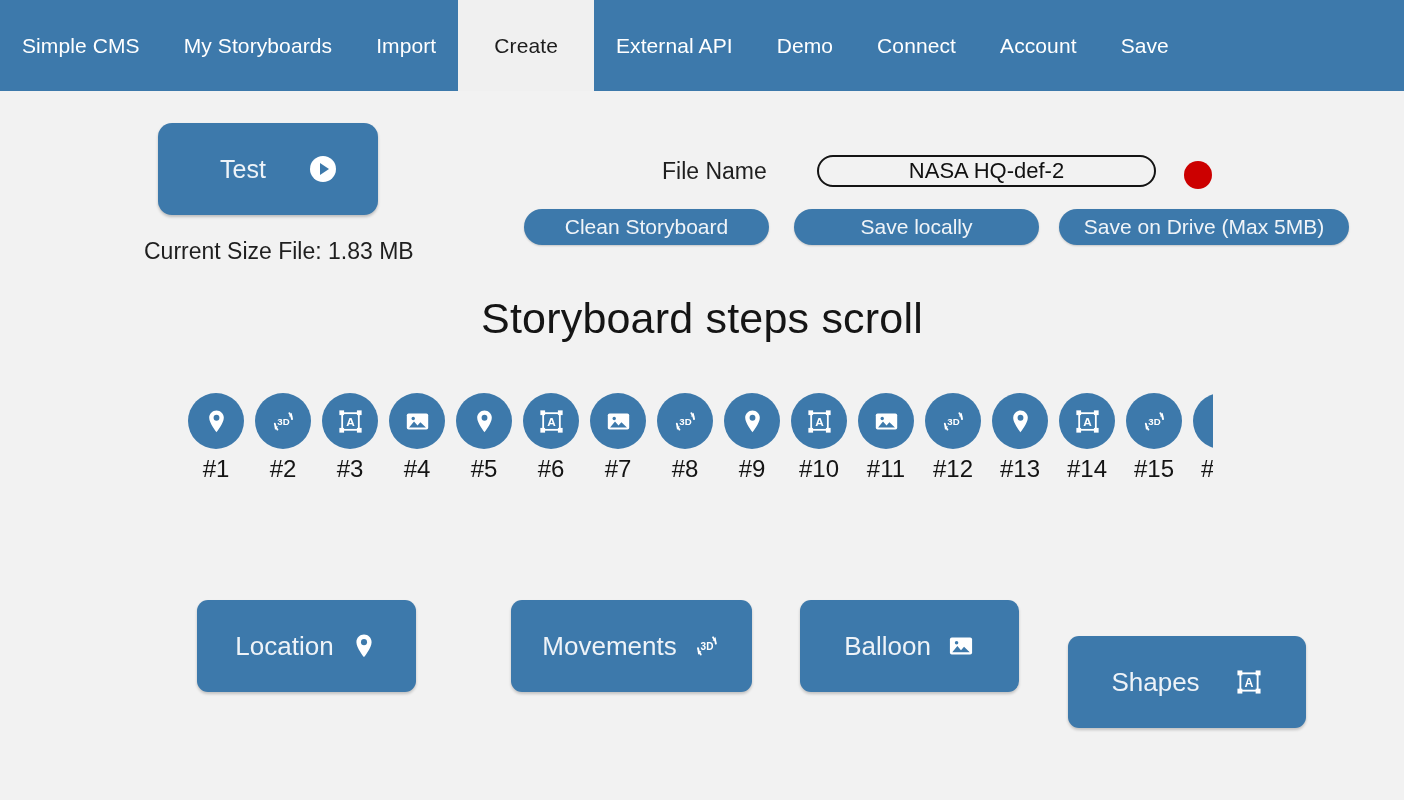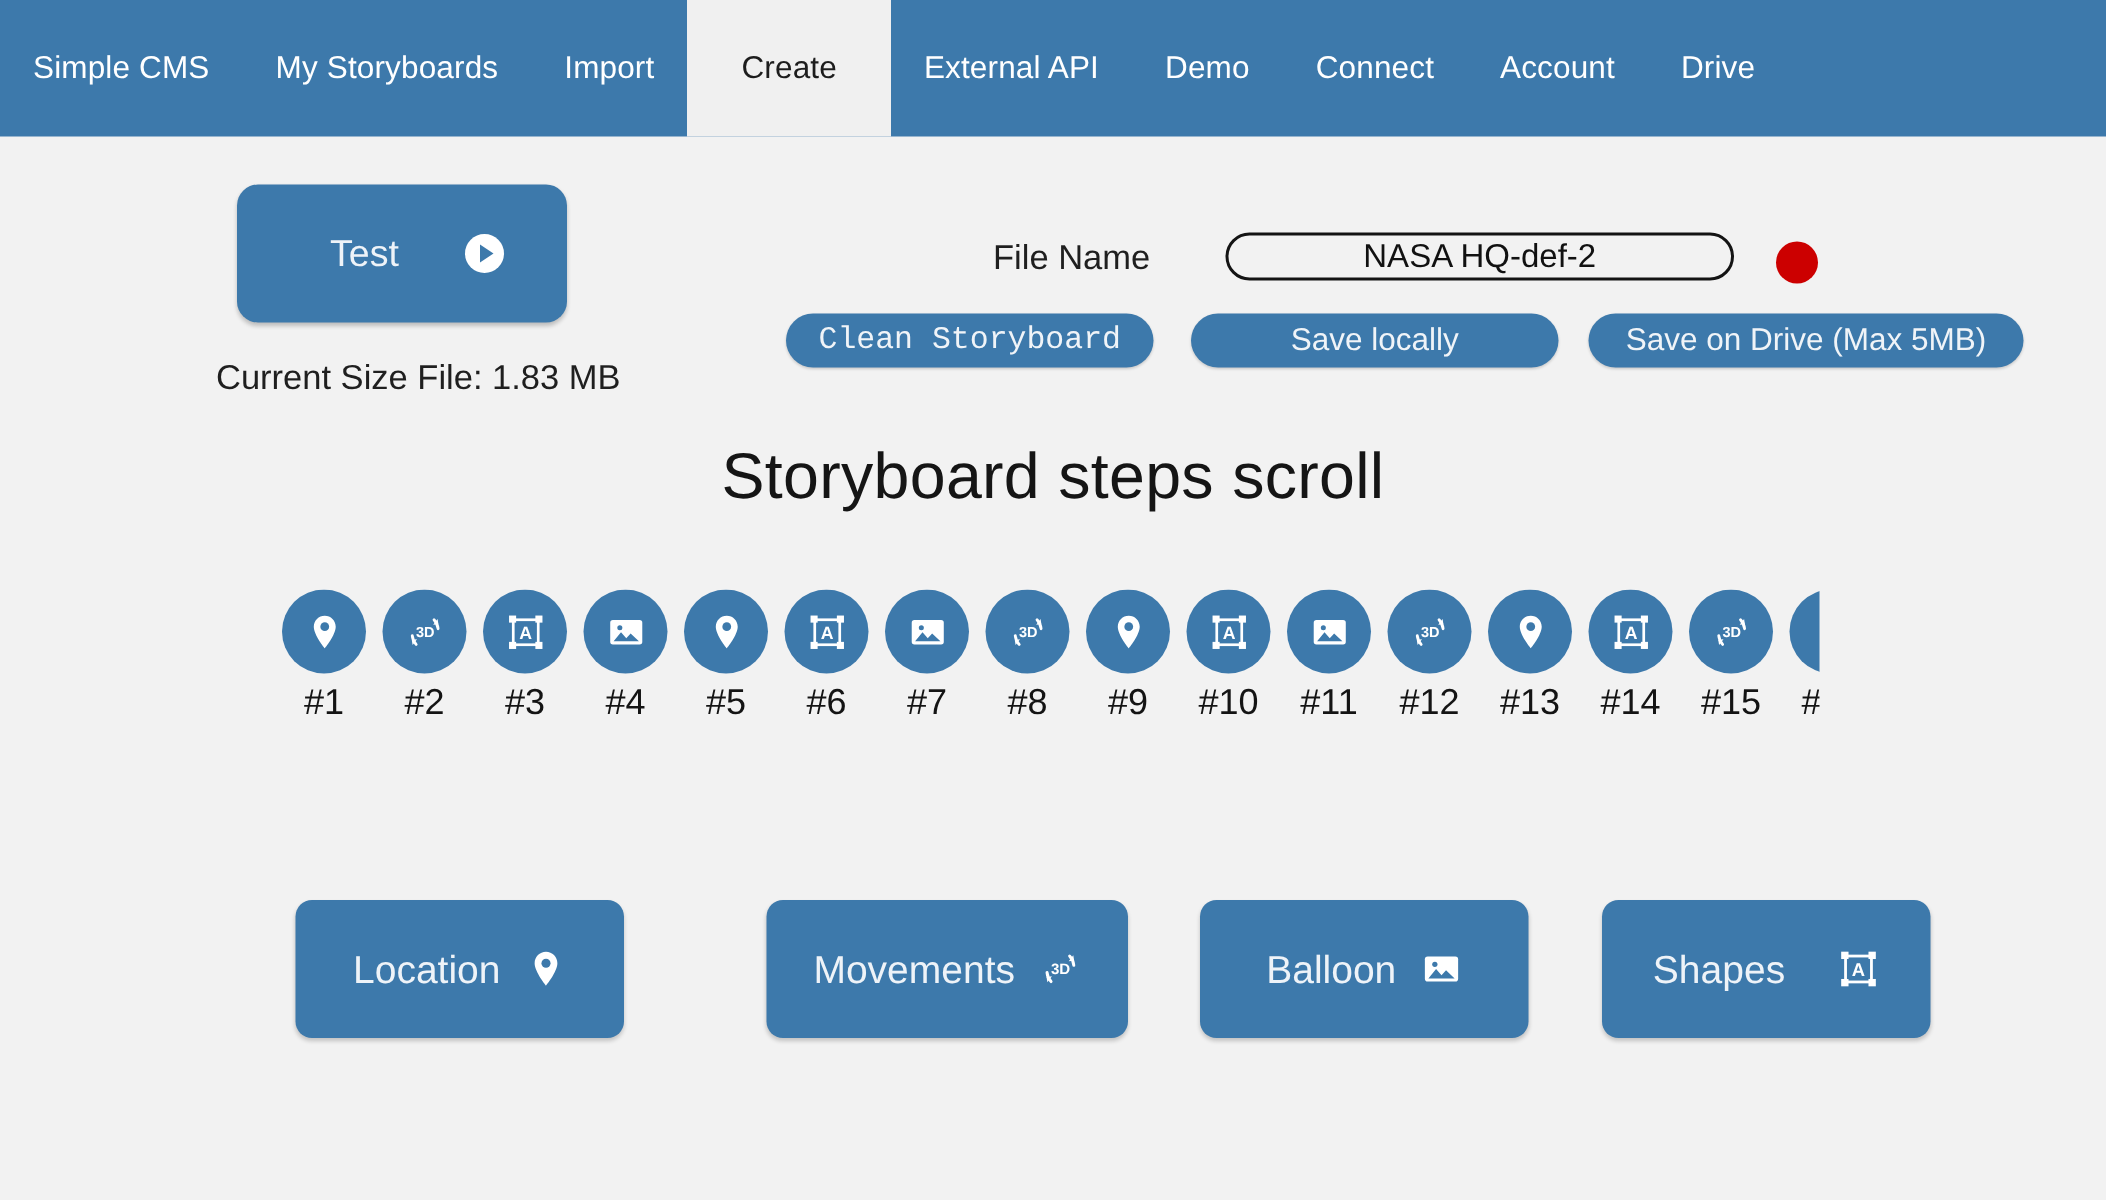--- a/index.html
+++ b/index.html
@@ -100,21 +100,21 @@
     border: none;
     border-radius: 18px;
     color: #f0f4f8;
     font-family: "Liberation Sans", sans-serif;
     font-size: 21px;
     display: flex; align-items: center; justify-content: center;
     cursor: pointer;
     white-space: nowrap;
     box-shadow: 0 1px 2px rgba(0,0,0,0.18);
   }
-  #btn-clean { left: 524px;  top: 209px; width: 245px; font-family: Liberation Mono, monospace; }
+  #btn-clean { left: 524px;  top: 209px; width: 245px; }
   #btn-local { left: 794px;  top: 209px; width: 245px; }
   #btn-drive { left: 1059px; top: 209px; width: 290px; }
 
   
   .heading {
     position: absolute;
     width: 1404px; left: 0;
     text-align: center;
     font-size: 43px;
     font-weight: 300;
@@ -165,37 +165,37 @@
     font-family: "Liberation Sans", sans-serif;
     font-size: 26px;
     display: flex; align-items: center; justify-content: center;
     gap: 16px;
     cursor: pointer;
     box-shadow: 0 2px 3px rgba(0,0,0,0.20);
   }
   #cb-location  { left: 197px;  top: 600px; width: 219px; }
   #cb-movements { left: 511px;  top: 600px; width: 241px; }
   #cb-balloon   { left: 800px;  top: 600px; width: 219px; }
-  #cb-shapes    { left: 1068px; top: 600px; width: 219px; gap: 35px; }
+  #cb-shapes    { left: 1068px; top: 636px; width: 238px; gap: 35px; }
 </style>
 </head>
 <body>
 
 <div id="app">
 
   <div class="navbar">
       <div class="nav-item">Simple CMS</div>
       <div class="nav-item">My Storyboards</div>
       <div class="nav-item">Import</div>
       <div class="nav-item active">Create</div>
       <div class="nav-item">External API</div>
       <div class="nav-item">Demo</div>
       <div class="nav-item">Connect</div>
       <div class="nav-item">Account</div>
-      <div class="nav-item">Drive</div>
+      <div class="nav-item">Save</div>
     </div>
 
   <button class="test-btn">
     <span class="lbl">Test</span>
     <span class="play-icon"></span>
   </button>
 
   <div class="size-file">Current Size File:  1.83 MB</div>
 
   <div class="file-name-label">File Name</div>

